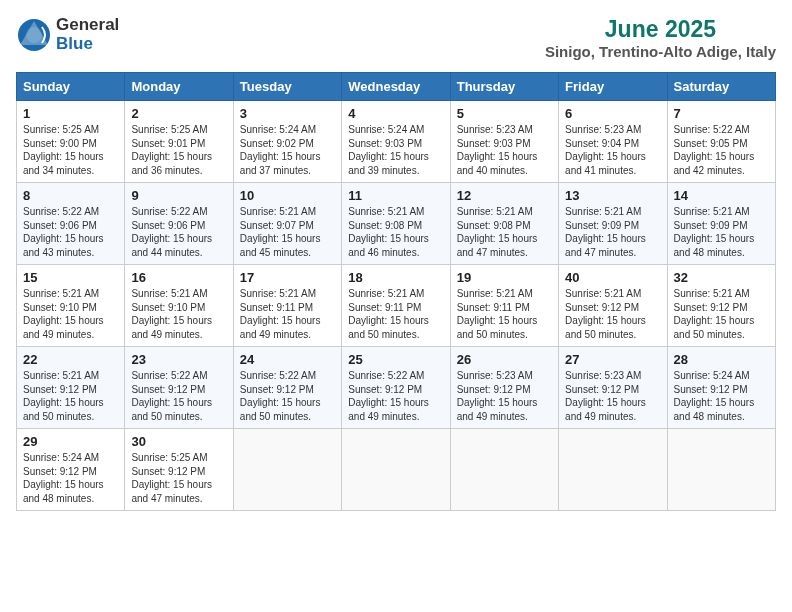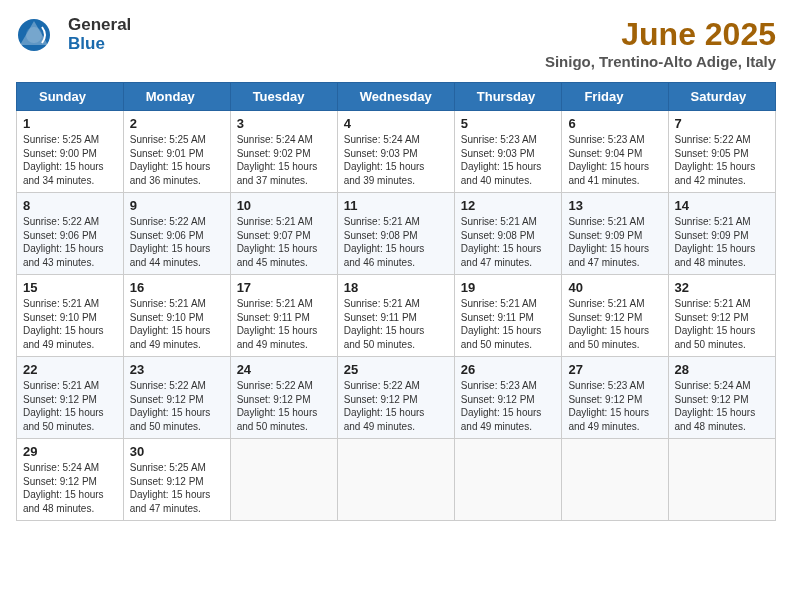--- a/index.html
+++ b/index.html
@@ -18,40 +18,41 @@
     }
     .logo {
       display: flex;
       flex-direction: column;
       align-items: flex-start;
     }
     .title-area {
       text-align: right;
     }
     .title-area h1 {
-      font-size: 32px;
-      color: #a16207;
+      font-size: 23px;
+      color: #0f766e;
       font-weight: bold;
+      text-align: center;
     }
     .title-area h2 {
       font-size: 15px;
       color: #555;
       font-weight: bold;
     }
     .calendar {
       width: 100%;
       border-collapse: collapse;
       border: 1px solid #ccc;
     }
     .calendar th {
       background: #2e74b5;
       color: #fff;
       font-size: 13px;
       font-weight: bold;
-      padding: 6px 22px;
+      padding: 6px 6px;
       text-align: left;
       border: 1px solid #2563a0;
     }
     .calendar td {
       vertical-align: top;
       border: 1px solid #ccc;
       padding: 5px 6px;
       width: 108px;
       min-height: 90px;
       background: #fff;
@@ -72,21 +73,21 @@
       font-size: 10px;
       color: #333;
       line-height: 1.35;
     }
     .empty-cell {
       background: #f9f9f9 !important;
     }
     .logo-wrap {
       display: flex;
       align-items: center;
-      gap: 16px;
+      gap: 4px;
     }
     .logo-text-wrap {
       display: flex;
       flex-direction: column;
       line-height: 1.1;
     }
   </style>
 </head>
 <body>
 

